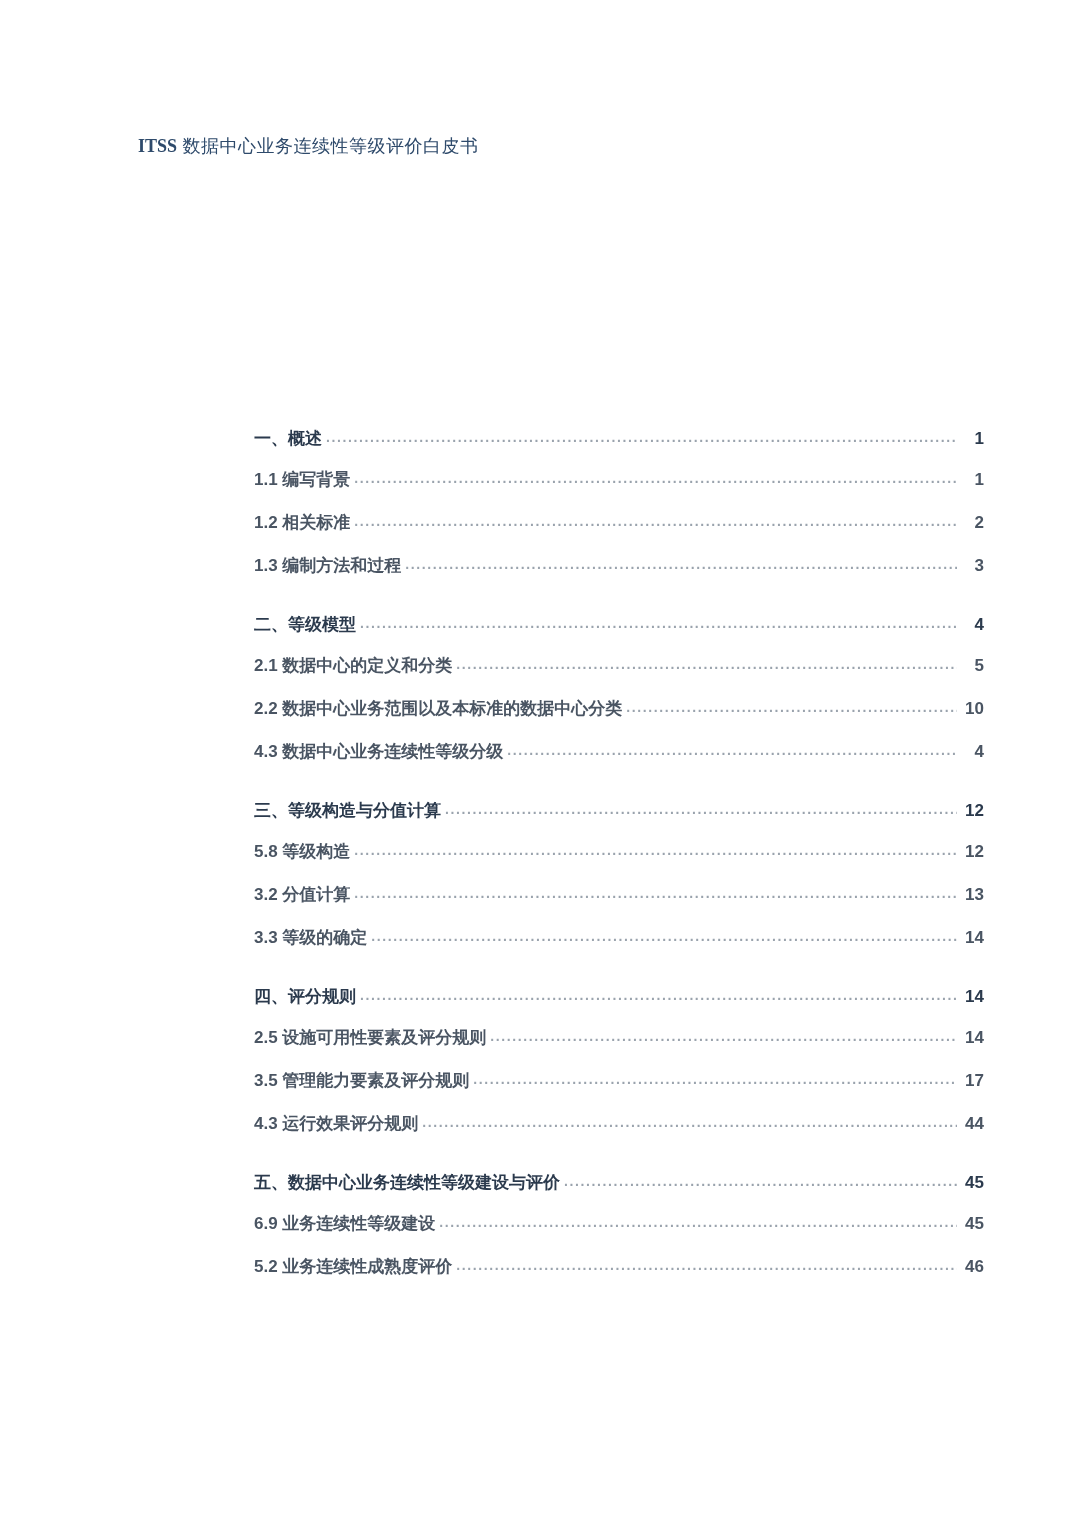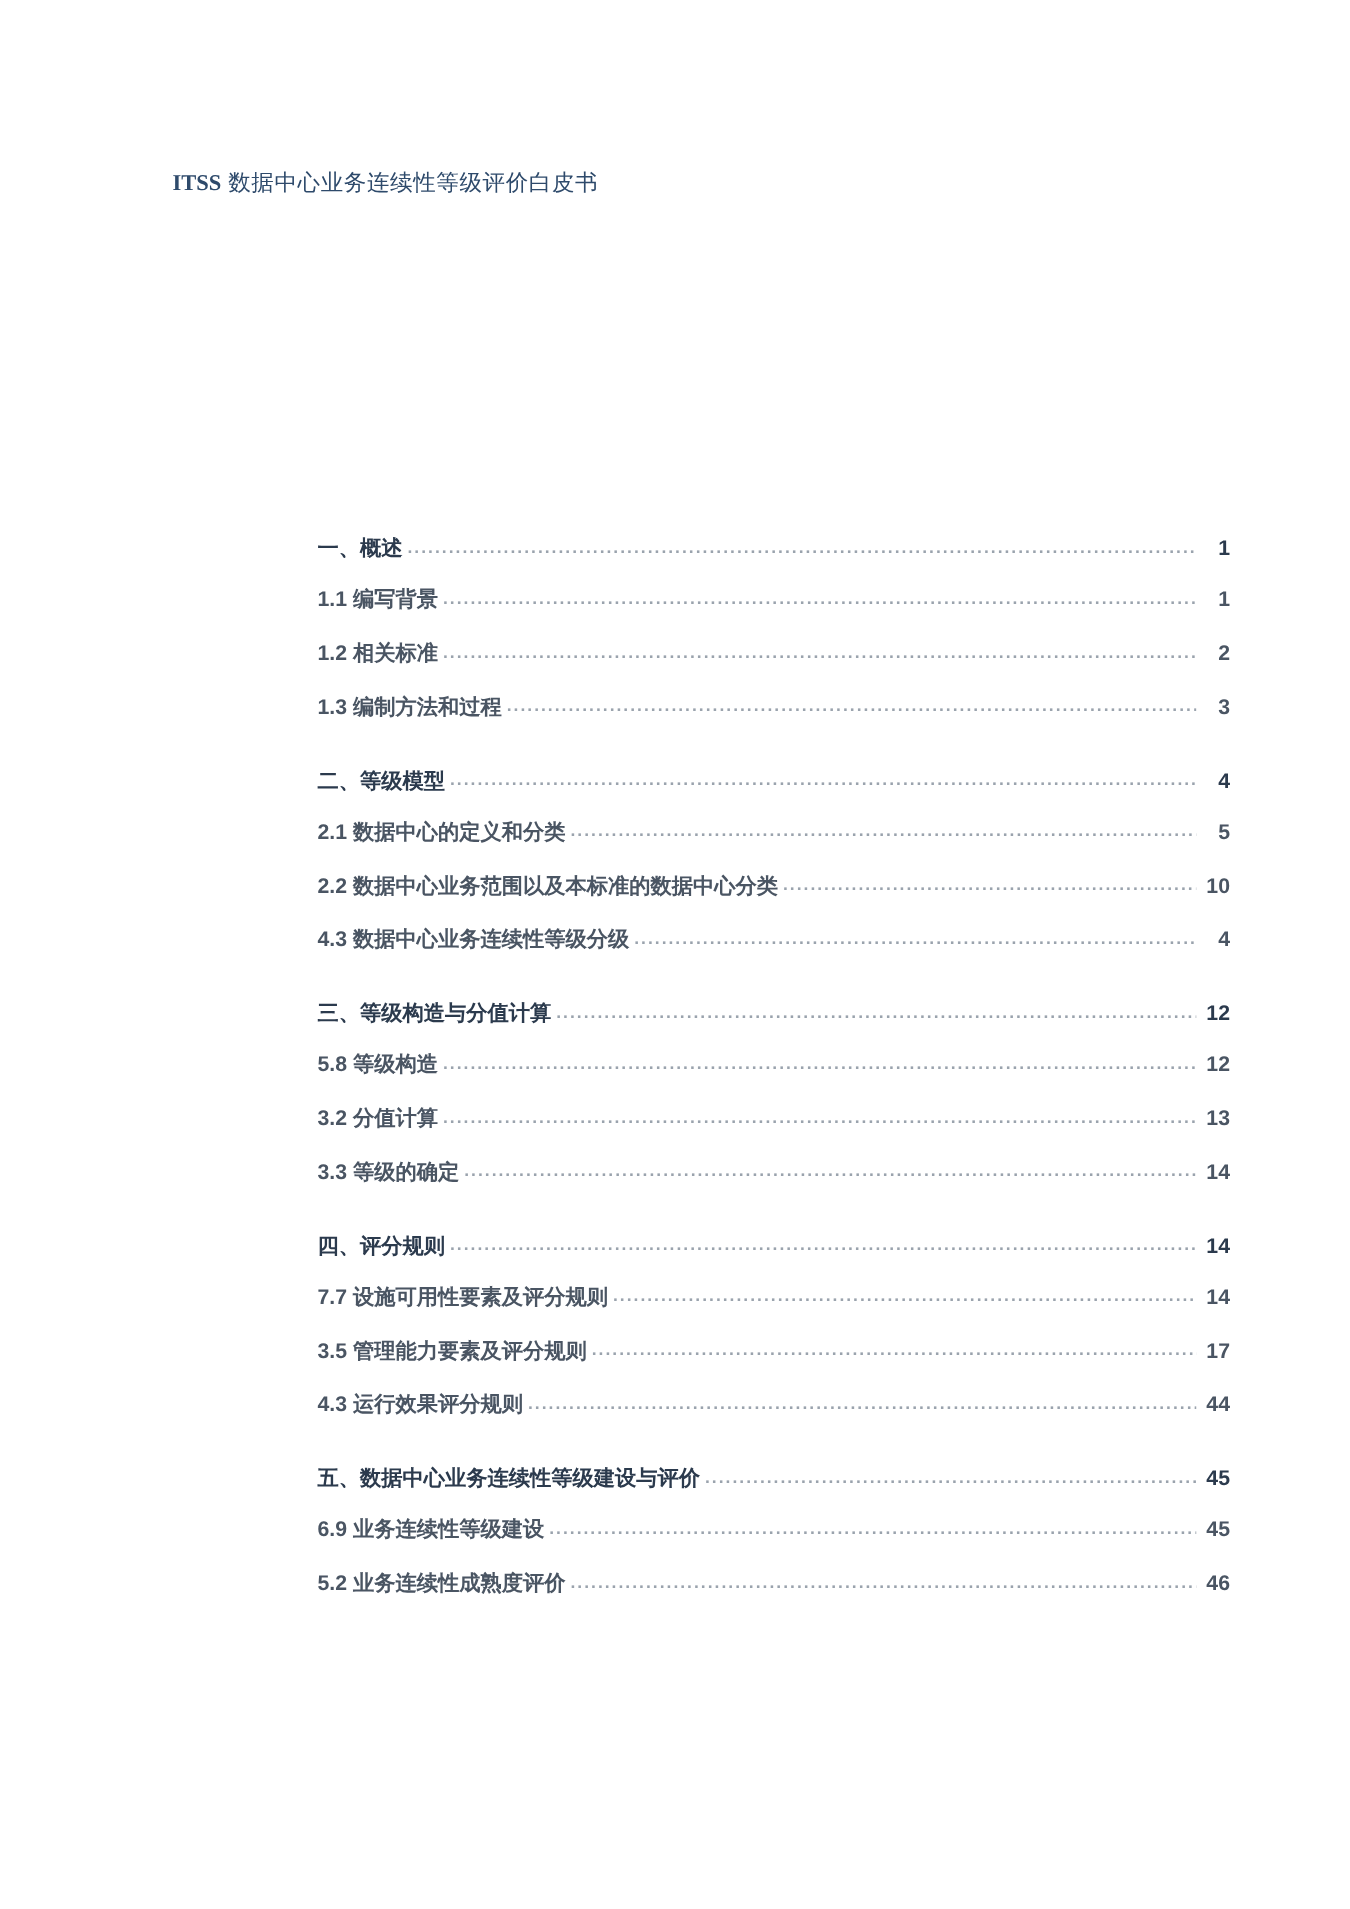--- a/index.html
+++ b/index.html
@@ -178,21 +178,21 @@
       </div>
     </div>
 
     <div class="group">
       <div class="toc-entry lvl1">
         <span class="label">四、评分规则</span>
         <span class="dots">.......................................................................................................................................................</span>
         <span class="page-num">14</span>
       </div>
       <div class="toc-entry lvl2">
-        <span class="label">7.7 设施可用性要素及评分规则</span>
+        <span class="label">2.5 设施可用性要素及评分规则</span>
         <span class="dots">.......................................................................................................................................................</span>
         <span class="page-num">14</span>
       </div>
       <div class="toc-entry lvl2">
         <span class="label">3.5 管理能力要素及评分规则</span>
         <span class="dots">.......................................................................................................................................................</span>
         <span class="page-num">17</span>
       </div>
       <div class="toc-entry lvl2">
         <span class="label">4.3 运行效果评分规则</span>

